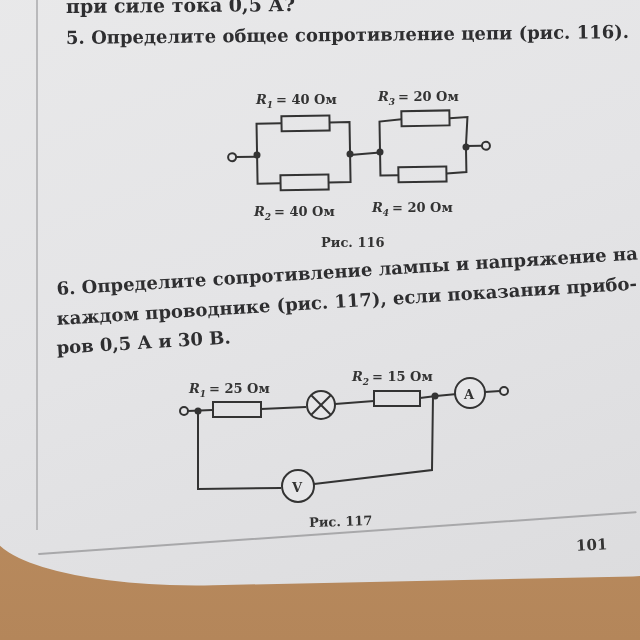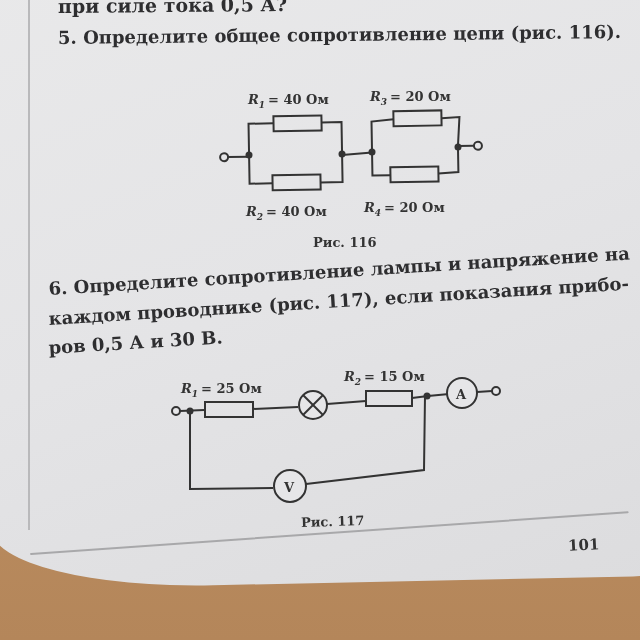--- a/index.html
+++ b/index.html
@@ -13,21 +13,21 @@
     background:linear-gradient(180deg,#c99a6a 0%, #b4865a 100%);
   }
   .page {
     position:absolute; left:-20px; top:-30px; width:700px; height:620px;
     background:linear-gradient(160deg,#e9e9ea 0%, #e4e4e6 50%, #dcdcde 100%);
     border-radius:0 0 60px 220px / 0 0 40px 60px;
     transform:rotate(-1.2deg);
     transform-origin:0 0;
   }
   .page-inner {
-    position:absolute; left:8px; top:0; width:512px; height:640px;
+    position:absolute; left:16px; top:0; width:512px; height:640px;
   }
   .margin-line {
     position:absolute; left:20px; top:0; width:2px; height:530px;
     background:#b9b9bb;
   }
   .bottom-rule {
     position:absolute; left:22px; top:553px; width:600px; height:2px;
     background:#a8a8aa; transform:rotate(-4deg); transform-origin:0 0;
     border-radius:2px;
   }

